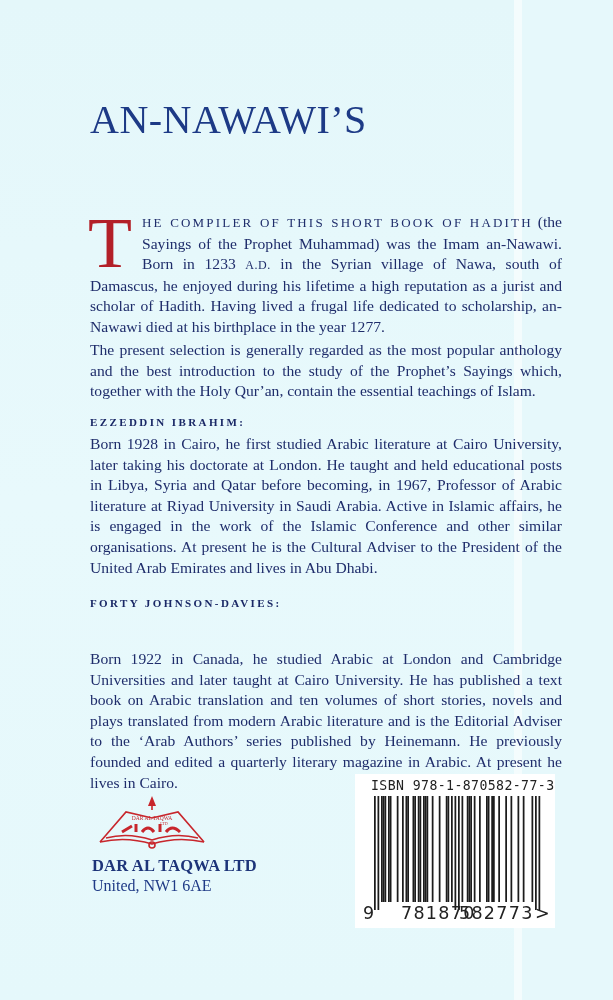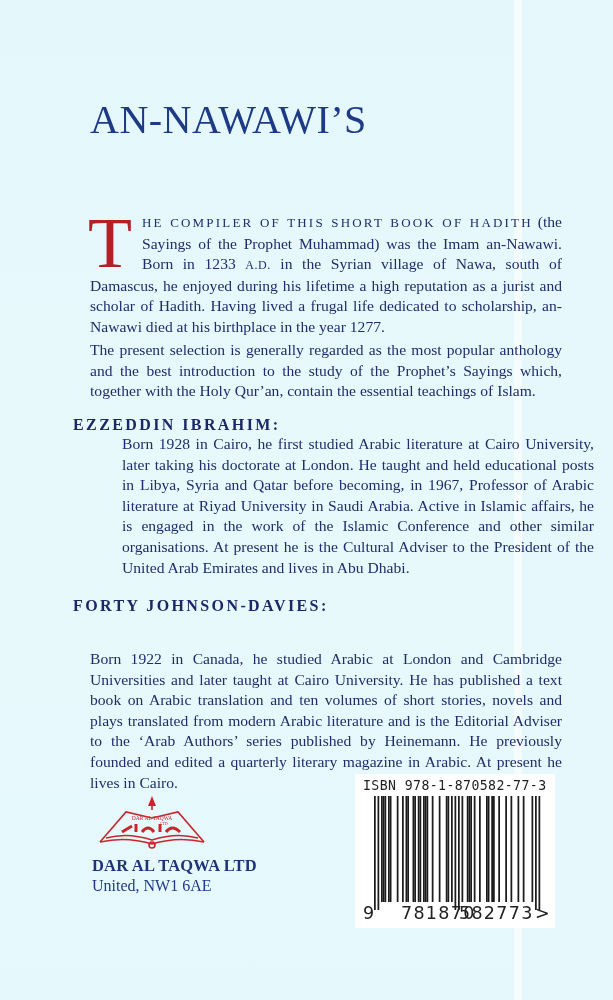--- a/index.html
+++ b/index.html
@@ -37,43 +37,43 @@
       font-size: 72px; line-height: 58px;
       margin: 2px 10px 0 -2px;
       font-family: "Liberation Serif", serif;
     }
     .smallcaps-lead {
       letter-spacing: 2.2px; font-size: 13px;
     }
     .sc { font-size: 12px; letter-spacing: 0.5px; }
     .p2 { top: 340px; }
     .heading {
-      position: absolute; left: 73px;
-      font-size: 16px; font-weight: bold; letter-spacing: 2.4px;
+      position: absolute; left: 90px;
+      font-size: 11px; font-weight: bold; letter-spacing: 2.4px;
       color: #1a2866;
     }
     .h1 { top: 416px; }
-    .p3 { top: 434px; margin-left: 32px; }
+    .p3 { top: 434px; }
     .h2 { top: 597px; }
     .p4 { top: 649px; }
     .logo {
       position: absolute; left: 92px; top: 792px; width: 120px; height: 60px;
     }
     .publisher {
       position: absolute; left: 92px; top: 856px;
       font-family: "Liberation Serif", serif;
     }
     .pub-name { font-weight: bold; font-size: 16.5px; color: #1d3479; line-height: 20px; letter-spacing: 0.2px; }
     .pub-line { font-size: 16px; line-height: 20px; color: #1f3a86; }
     .barcode-box {
       position: absolute; left: 355px; top: 774px; width: 200px; height: 154px;
       background: #ffffff;
     }
     .isbn-text {
-      position: absolute; left: 8px; top: 4px;
+      position: absolute; left: 16px; top: 4px;
       font-family: "DejaVu Sans Mono", monospace;
       font-size: 13.2px; color: #222; letter-spacing: 0.4px; white-space: nowrap;
     }
     .bars { position: absolute; left: 0; top: 0; width: 200px; height: 154px; }
     .ean {
       position: absolute; top: 129px;
       font-family: "DejaVu Sans", sans-serif;
       font-size: 17.5px; color: #222; letter-spacing: 1.3px; white-space: nowrap;
     }
     .ean-lead { left: 8px; }

